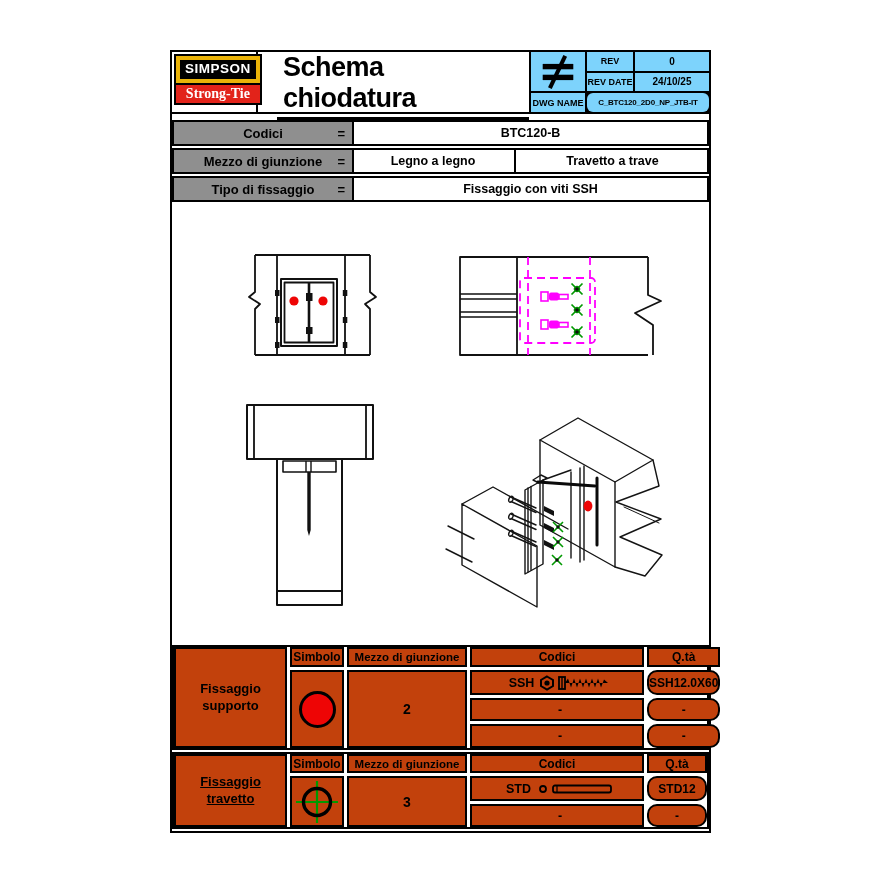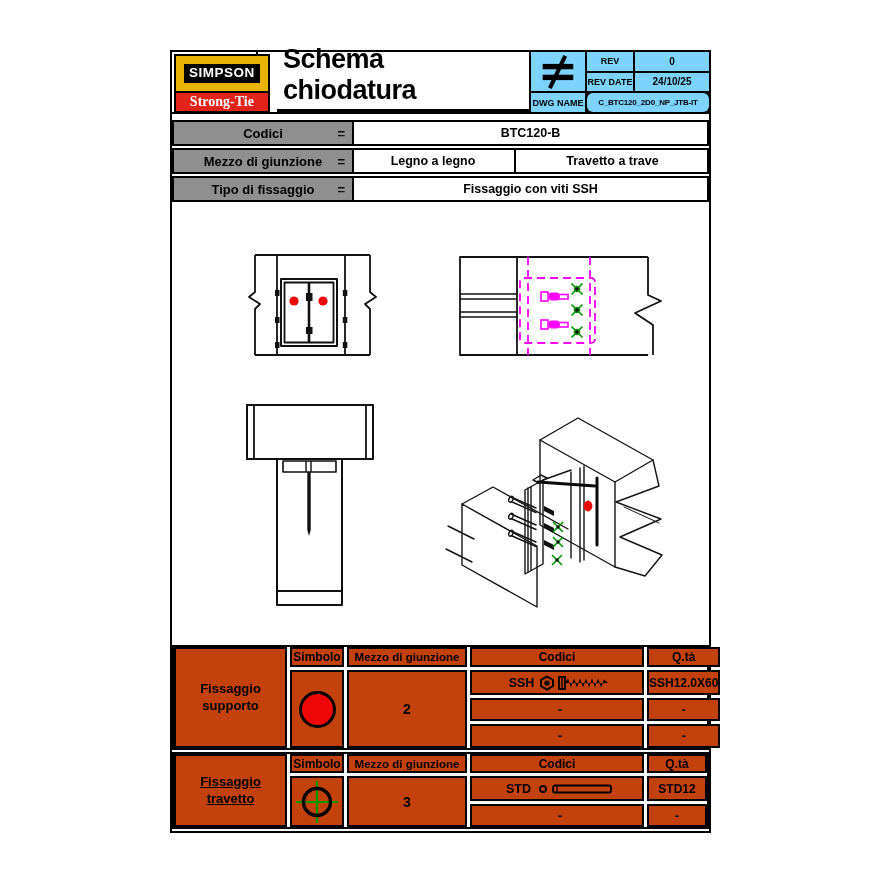--- a/index.html
+++ b/index.html
@@ -6,26 +6,26 @@
     font-family:"Liberation Sans",sans-serif;-webkit-font-smoothing:antialiased;}
   .stage{position:relative;width:880px;height:880px;background:#fff;}
   .sheet{position:absolute;left:170px;top:50px;width:541px;height:783px;
     border:2px solid #000;box-sizing:border-box;background:#fff;}
 
   
   .hd{position:absolute;left:0;top:0;width:537px;height:62px;border-bottom:2px solid #000;
     box-sizing:border-box;display:flex;}
   .logo-cell{width:86px;border-right:2px solid #000;box-sizing:border-box;padding:2px 0 0 2px;}
   .logo{display:inline-block;background:#000;padding:2px;}
-  .logo-sim{border:8px solid #eab308;background:#000;color:#fff;font-weight:bold;font-size:13.5px;
+  .logo-sim{border:4px solid #eab308;background:#000;color:#fff;font-weight:bold;font-size:13.5px;
     line-height:1.25;padding:1px 5px;letter-spacing:.5px;text-align:center;}
   .logo-st{background:#e2231a;color:#fff;font-family:"Liberation Serif",serif;font-weight:bold;
     font-size:14px;line-height:1.3;margin-top:2px;padding:0 3px;text-align:center;}
   .title-cell{flex:1;border-right:2px solid #000;box-sizing:border-box;display:flex;
-    align-items:flex-end;justify-content:center;margin-left:19px;}
+    align-items:flex-start;justify-content:center;margin-left:19px;}
   .title-cell span{font-weight:bold;font-size:27px;letter-spacing:-.5px;
     border-bottom:3px solid #000;padding:0 6px 3px;}
   .rev-block{width:178px;display:grid;grid-template-columns:54px 46px 74px;
     grid-template-rows:1fr 1fr 1fr;gap:2px;background:#000;}
   .rev-block>div{background:#7dd3fc;display:flex;align-items:center;justify-content:center;}
   .neq-cell{grid-row:1/3;}
   .rev-lbl{font-weight:bold;font-size:9px;}
   .rev-val{font-weight:bold;font-size:10px;}
   .dwg-val{grid-column:2/4;font-weight:bold;font-size:8px;letter-spacing:-.2px;border-radius:6px;}
 
@@ -49,21 +49,21 @@
   
   .ftable{position:absolute;left:0;width:537px;border:2px solid #000;box-sizing:border-box;
     display:grid;grid-template-columns:113px 54px 120px 174px 1fr;gap:3px;background:#fff;}
   .ftable>div{border:2px solid #000;box-sizing:border-box;background:#c2410c;
     display:flex;align-items:center;justify-content:center;}
   .gcell{background:#8f8f8f;font-weight:bold;font-size:12px;}
   .glabel{background:#8f8f8f;font-weight:bold;font-size:13px;text-align:center;
     line-height:1.3;padding:0 16px;}
   .hmezzo{font-size:11.5px;}
   .mcell{justify-content:flex-start;padding-left:6px;gap:5px;font-weight:bold;font-size:12.5px;}
-  .ccell{font-weight:bold;font-size:12px;}
+  .ccell{font-weight:bold;font-size:12px;border-radius:10px;}
   .qcell{font-weight:bold;font-size:14px;}
   .sym-red{width:37px;height:37px;border-radius:50%;background:#ee0505;border:3px solid #000;
     box-sizing:border-box;}
 </style>
 </head>
 <body>
 
 <div class="stage">
   <div class="sheet">
 

